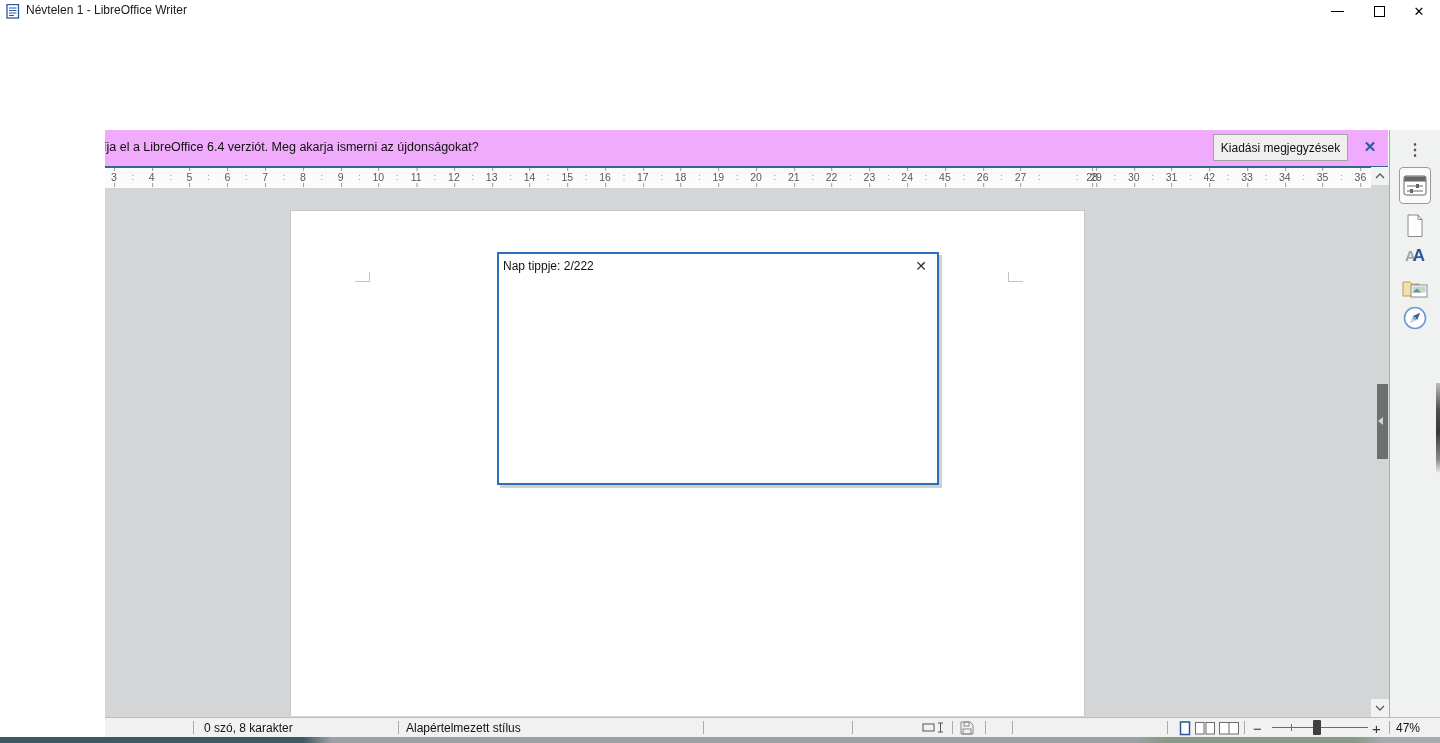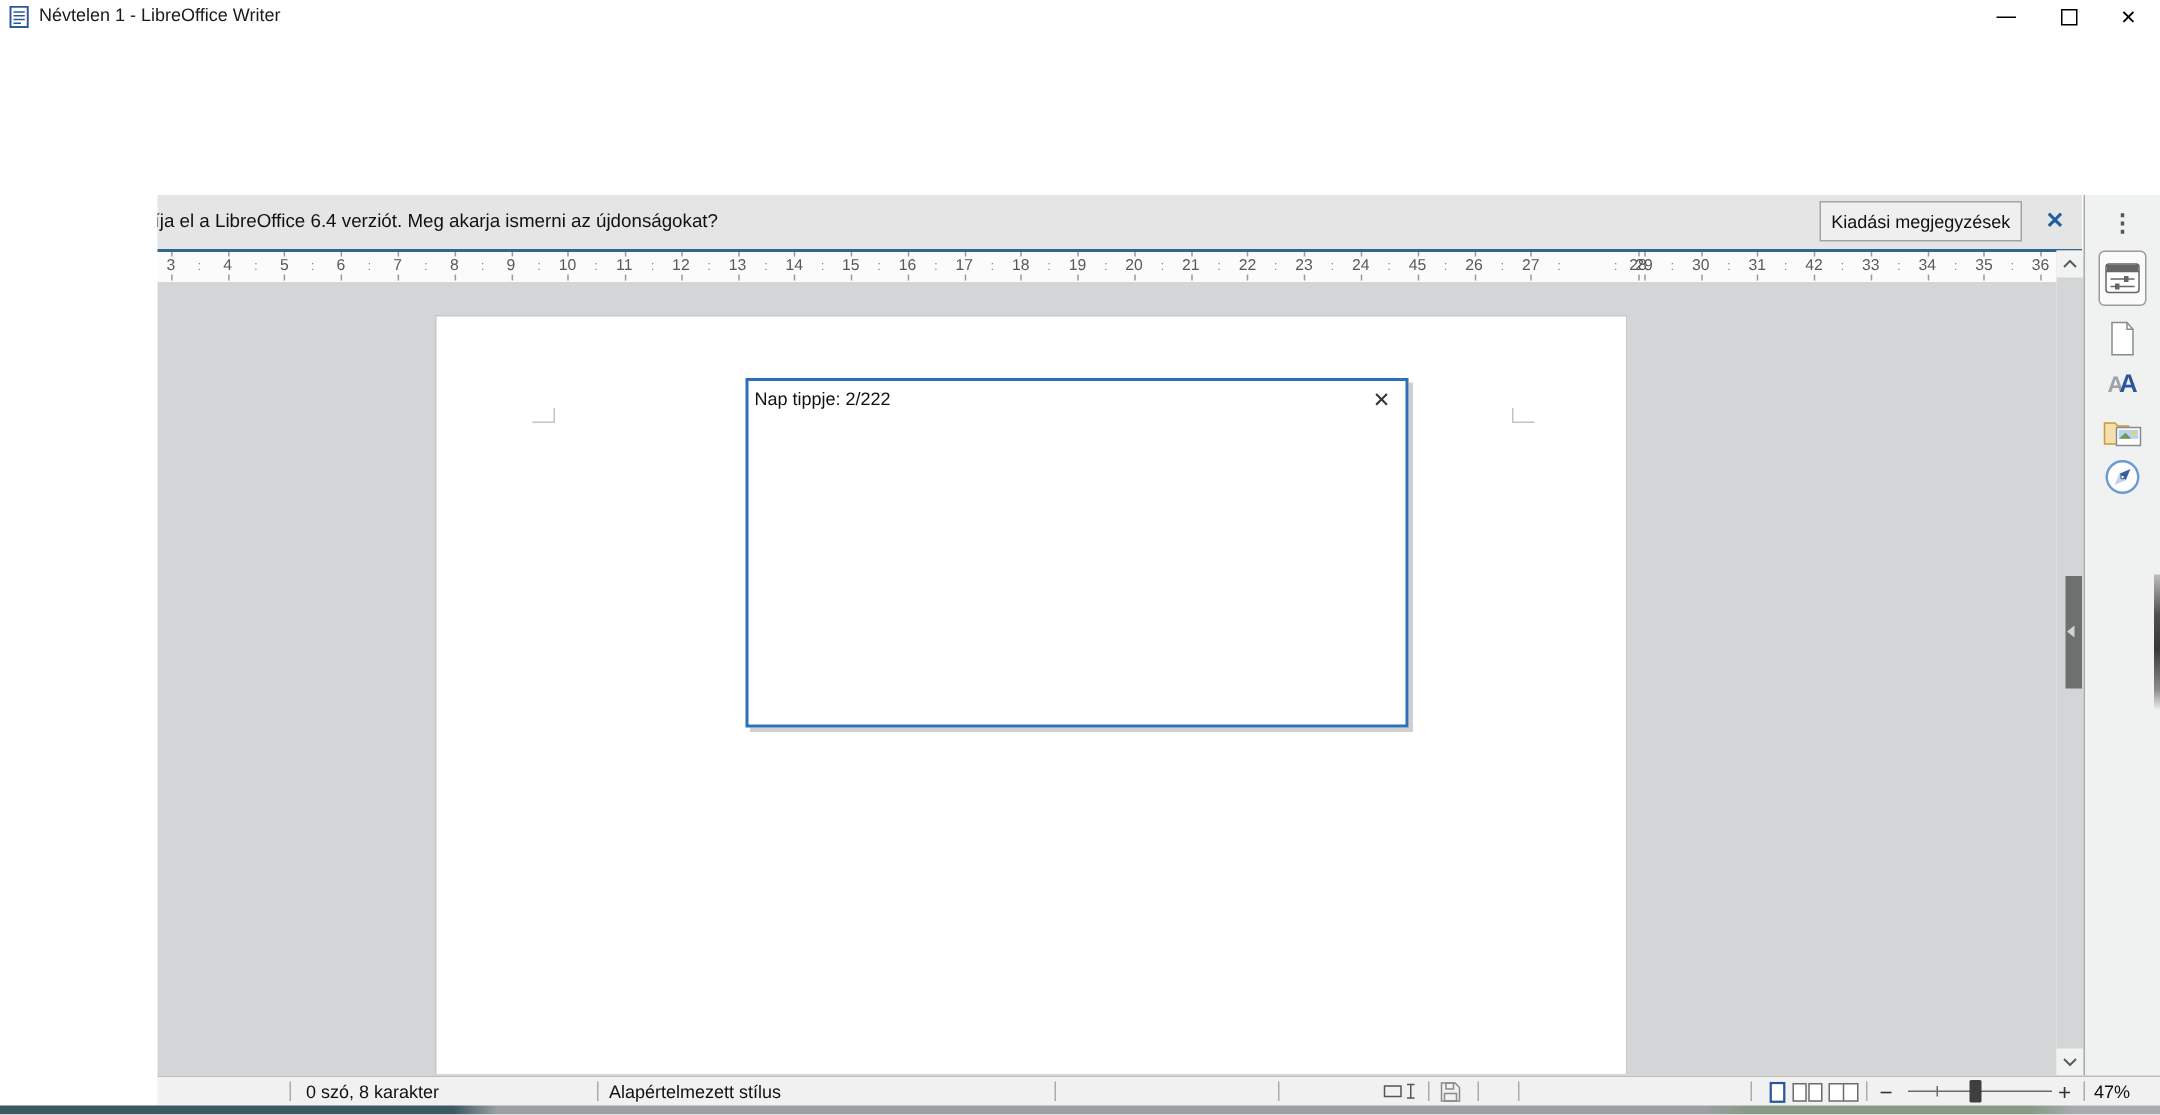--- a/index.html
+++ b/index.html
@@ -11,21 +11,21 @@
   .titlebar .app-icon { position:absolute; left:6px; top:4px; width:14px; height:15px; }
   .titlebar .title-text { position:absolute; left:26px; top:3px; font-size:12px; color:#1a1a1a; white-space:nowrap; }
   .win-btn { position:absolute; top:0; width:26px; height:22px; display:flex; align-items:center; justify-content:center; cursor:default; }
   .win-btn.min { left:1324px; } .win-btn.max { left:1366px; } .win-btn.close { left:1406px; }
   .win-min-glyph { width:13px; height:0; border-top:1px solid #000; display:block; }
   .win-max-glyph { width:11px; height:11px; border:1px solid #000; display:block; }
   .win-close-glyph { font-size:13px; color:#000; line-height:1; }
 
   
   .infobar { position:absolute; left:105px; top:130px; width:1283px; height:38px;
-             background:#e5e5e5; border-bottom:2px solid #33678e; overflow:hidden; }
+             background:#f0abfc; border-bottom:2px solid #33678e; overflow:hidden; }
   .infobar .msg { position:absolute; left:-2px; top:10px; font-size:12.5px; color:#111; white-space:nowrap; }
   .infobar .release-btn { position:absolute; left:1108px; top:4px; width:135px; height:27px;
              background:#efefef; border:1px solid #a3a3a3; font-size:12px; color:#111;
              display:flex; align-items:center; justify-content:center; }
   .infobar .ib-close { position:absolute; left:1254px; top:6px; width:22px; height:22px;
              display:flex; align-items:center; justify-content:center;
              color:#1f5fa0; font-size:15px; font-weight:bold; }
 
   
   .ruler { position:absolute; left:105px; top:168px; width:1266px; height:20px; background:#fbfbfb; overflow:hidden; }

